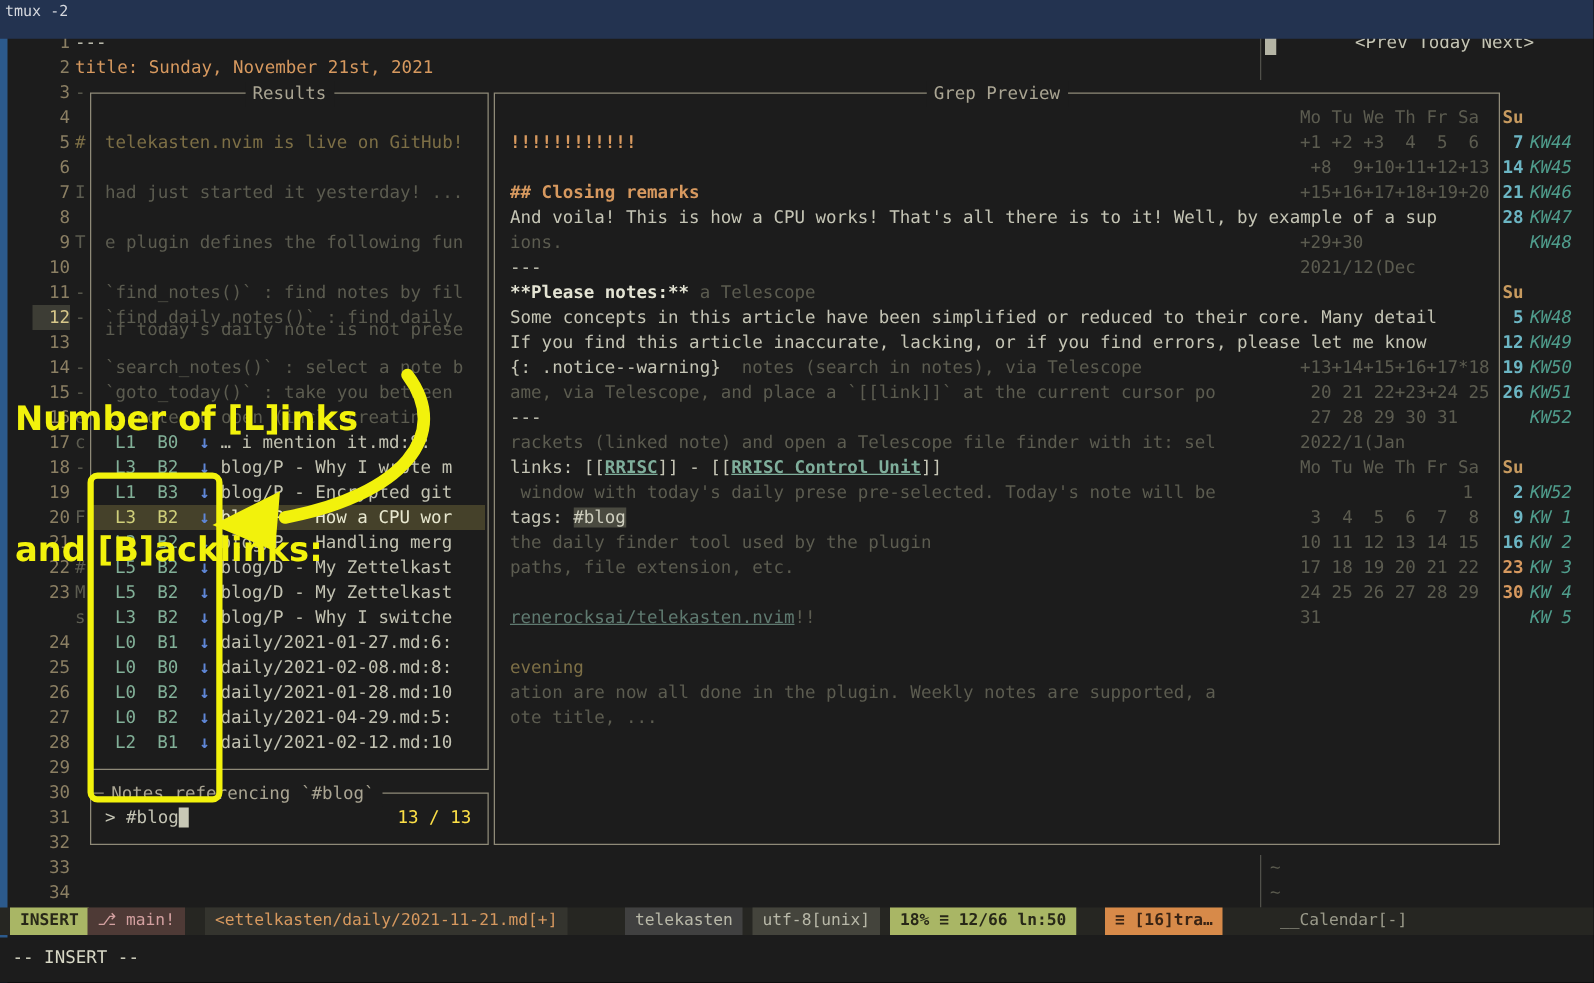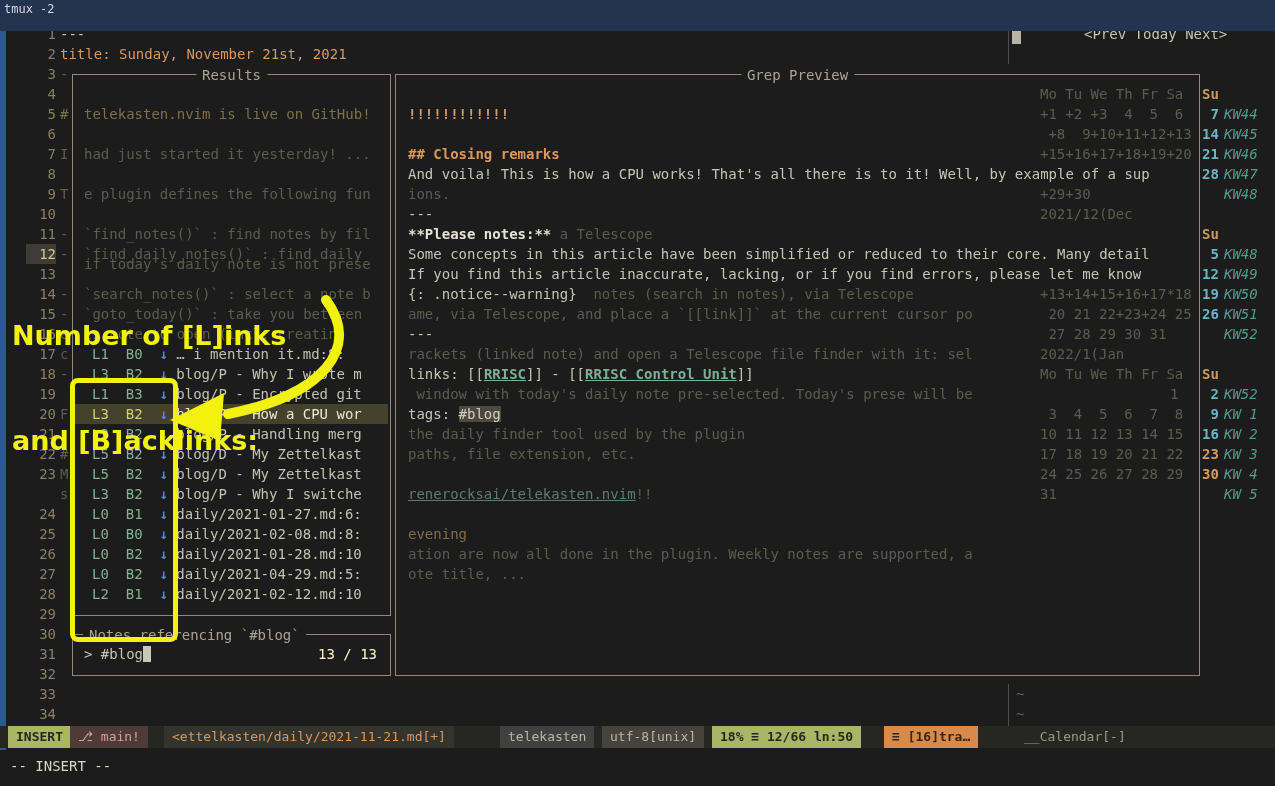--- a/index.html
+++ b/index.html
@@ -36,21 +36,21 @@
   .lbs{color:#cfcf7a;}
   .ico{color:#5f87d7;font-weight:bold;}
   .file{color:#c2c2b2;}
   .fsel{color:#e8e8d0;}
   .tag{background:#4a4a40;color:#cfcfbf;}
   .cur{background:#c8c8b6;color:#1c1c1c;}
   .kw{color:#4f9d8c;font-style:italic;}
   .su{color:#6cb6c4;font-weight:bold;}
   .suo{color:#d7995f;font-weight:bold;}
   .suh{color:#c79a5f;font-weight:bold;}
-  .cnt{color:#fef9c3;}
+  .cnt{color:#fde047;}
   .statusbar{position:absolute;left:0;top:726px;width:1275px;height:22px;background:#262622;z-index:4;
              font-size:13px;line-height:22px;}
   .st{position:absolute;height:22px;padding:0 8px;white-space:pre;}
   .st.mode{left:8px;background:#a9b665;color:#282818;font-weight:bold;}
   .st.branch{left:70px;background:#4e3a36;color:#d3a0a0;}
   .st.file{left:164px;background:#34342e;color:#d7995f;}
   .st.plugin{left:500px;background:#404040;color:#b8b8a8;}
   .st.enc{left:602px;background:#44443c;color:#b8b8a8;}
   .st.pos{left:712px;background:#a9b665;color:#282818;font-weight:bold;}
   .st.warn{left:884px;background:#d78a49;color:#3a2414;font-weight:bold;}
@@ -178,21 +178,21 @@
       <div class="tl" style="top: 184px; left: 408px;"><span class="dim">ions.</span></div>
       <div class="tl" style="top: 204px; left: 408px;"><span class="fg">---</span></div>
       <div class="tl" style="top: 224px; left: 408px;"><span class="wb">**Please notes:**</span><span class="dim"> a Telescope</span></div>
       <div class="tl" style="top: 244px; left: 408px;"><span class="fg">Some concepts in this article have been simplified or reduced to their core. Many detail</span></div>
       <div class="tl" style="top: 264px; left: 408px;"><span class="fg">If you find this article inaccurate, lacking, or if you find errors, please let me know</span></div>
       <div class="tl" style="top: 284px; left: 408px;"><span class="fg">{: .notice--warning}</span><span class="dim">  notes (search in notes), via Telescope</span></div>
       <div class="tl" style="top: 304px; left: 408px;"><span class="dim">ame, via Telescope, and place a `[[link]]` at the current cursor po</span></div>
       <div class="tl" style="top: 324px; left: 408px;"><span class="fg">---</span></div>
       <div class="tl" style="top: 344px; left: 408px;"><span class="dim">rackets (linked note) and open a Telescope file finder with it: sel</span></div>
       <div class="tl" style="top: 364px; left: 408px;"><span class="fg">links: </span><span class="fg">[[</span><span class="lnk">RRISC</span><span class="fg">]]</span><span class="fg"> - </span><span class="fg">[[</span><span class="lnk">RRISC Control Unit</span><span class="fg">]]</span></div>
-      <div class="tl" style="top: 384px; left: 408px;"><span class="dim"> window with today's daily note pre-selected. Today's prese will be</span></div>
+      <div class="tl" style="top: 384px; left: 408px;"><span class="dim"> window with today's daily prese pre-selected. Today's note will be</span></div>
       <div class="tl" style="top: 404px; left: 408px;"><span class="fg">tags: </span><span class="tag">#blog</span></div>
       <div class="tl" style="top: 424px; left: 408px;"><span class="dim">the daily finder tool used by the plugin</span></div>
       <div class="tl" style="top: 444px; left: 408px;"><span class="dim">paths, file extension, etc.</span></div>
       <div class="tl" style="top: 484px; left: 408px;"><span class="dlnk">renerocksai/telekasten.nvim</span><span class="dim">!!</span></div>
       <div class="tl" style="top: 524px; left: 408px;"><span class="dimo">evening</span></div>
       <div class="tl" style="top: 544px; left: 408px;"><span class="dim">ation are now all done in the plugin. Weekly notes are supported, a</span></div>
       <div class="tl" style="top: 564px; left: 408px;"><span class="dim">ote title, ...</span></div>
       <div class="tl" style="top: 24px; left: 1084px;"><span class="fg">&lt;Prev Today Next&gt;</span></div>
       <div class="tl" style="top: 84px; left: 1040px;"><span class="dim">Mo Tu We Th Fr Sa</span></div>
       <div class="tl" style="top: 84px; left: 1202px;"><span class="suh">Su</span></div>

